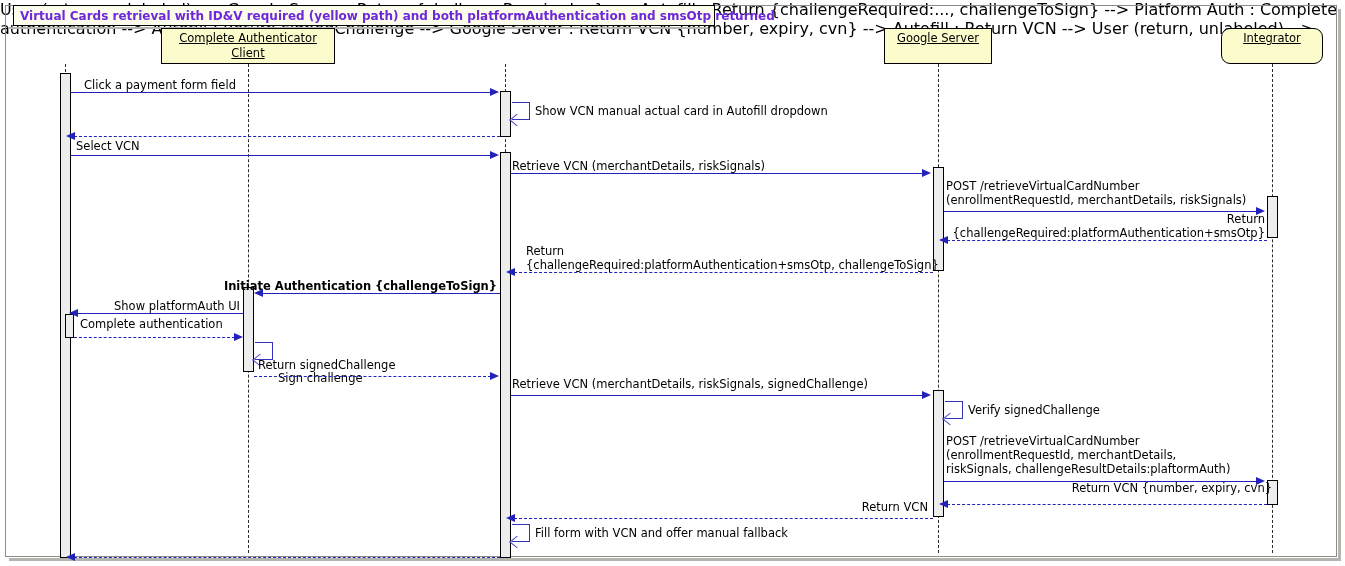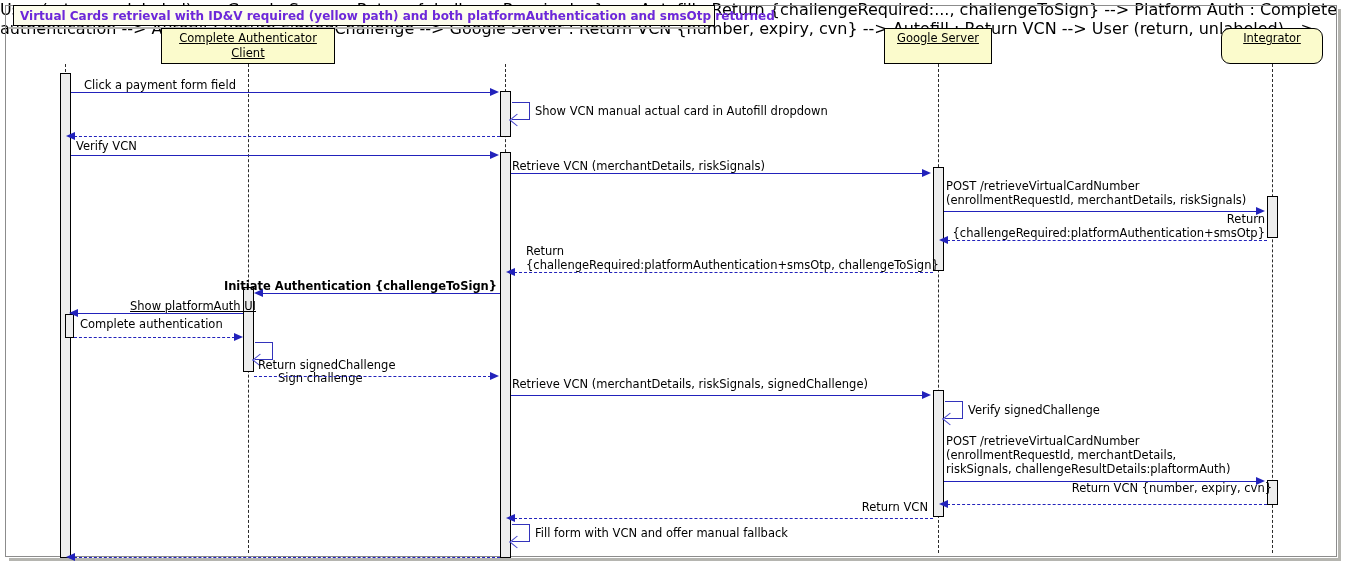--- a/index.html
+++ b/index.html
@@ -210,21 +210,21 @@
   
   <div class="selfloop" style="left:512px; top:102px;"></div>
   <div class="selfarrow" style="left:512px; top:115px;"></div>
   <div class="msg-label" style="left:535px; top:104px;">Show VCN manual actual card in Autofill dropdown</div>
 
    User (return, unlabeled) --&gt;
   <div class="msg-line dashed" style="left:74px; top:136px; width:426px;"></div>
   <div class="arrow left" style="left:66px; top:132px;"></div>
 
   
-  <div class="msg-label" style="left:76px; top:139px;">Verify VCN</div>
+  <div class="msg-label" style="left:76px; top:139px;">Select VCN</div>
   <div class="msg-line" style="left:71px; top:155px; width:420px;"></div>
   <div class="arrow right" style="left:490px; top:151px;"></div>
 
   
   <div class="msg-label" style="left:512px; top:159px;">Retrieve VCN (merchantDetails, riskSignals)</div>
   <div class="msg-line" style="left:511px; top:173px; width:412px;"></div>
   <div class="arrow right" style="left:922px; top:169px;"></div>
 
   
   <div class="msg-label" style="left:946px; top:179px;">POST /retrieveVirtualCardNumber
@@ -243,21 +243,21 @@
 {challengeRequired:platformAuthentication+smsOtp, challengeToSign}</div>
   <div class="msg-line dashed" style="left:514px; top:272px; width:419px;"></div>
   <div class="arrow left" style="left:506px; top:268px;"></div>
 
   
   <div class="msg-label right-align" style="left:200px; top:279px; width:297px;font-weight:bold;">Initiate Authentication {challengeToSign}</div>
   <div class="msg-line" style="left:262px; top:293px; width:238px;"></div>
   <div class="arrow left" style="left:254px; top:289px;"></div>
 
   
-  <div class="msg-label right-align" style="left:76px; top:299px; width:180px;text-decoration:underline;">Show platformAuth UI</div>
+  <div class="msg-label right-align" style="left:60px; top:299px; width:180px;">Show platformAuth UI</div>
   <div class="msg-line" style="left:77px; top:313px; width:166px;"></div>
   <div class="arrow left" style="left:69px; top:309px;"></div>
 
    Platform Auth : Complete authentication --&gt;
   <div class="msg-label" style="left:80px; top:317px;">Complete authentication</div>
   <div class="msg-line dashed" style="left:74px; top:337px; width:161px;"></div>
   <div class="arrow right" style="left:234px; top:333px;"></div>
 
   
   <div class="selfloop" style="left:255px; top:342px;"></div>

